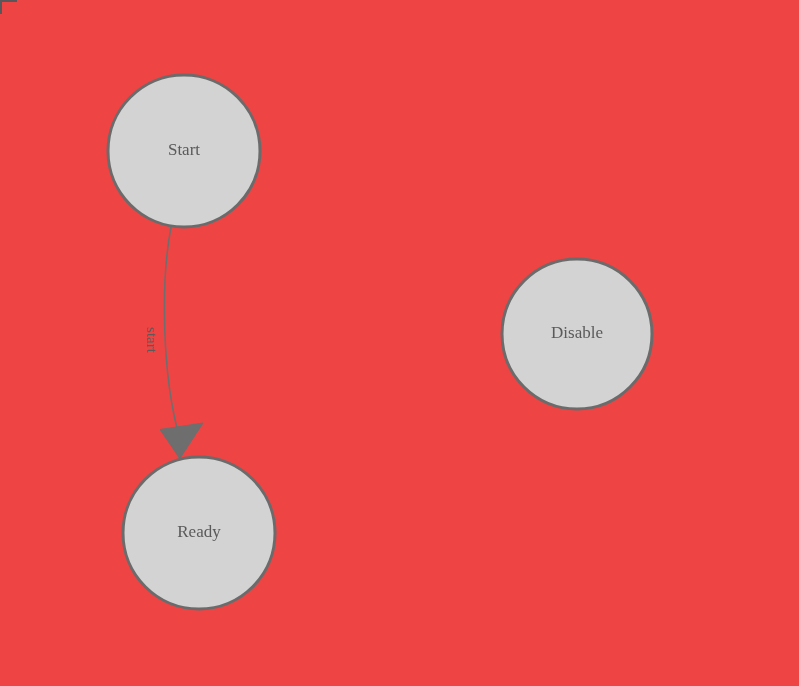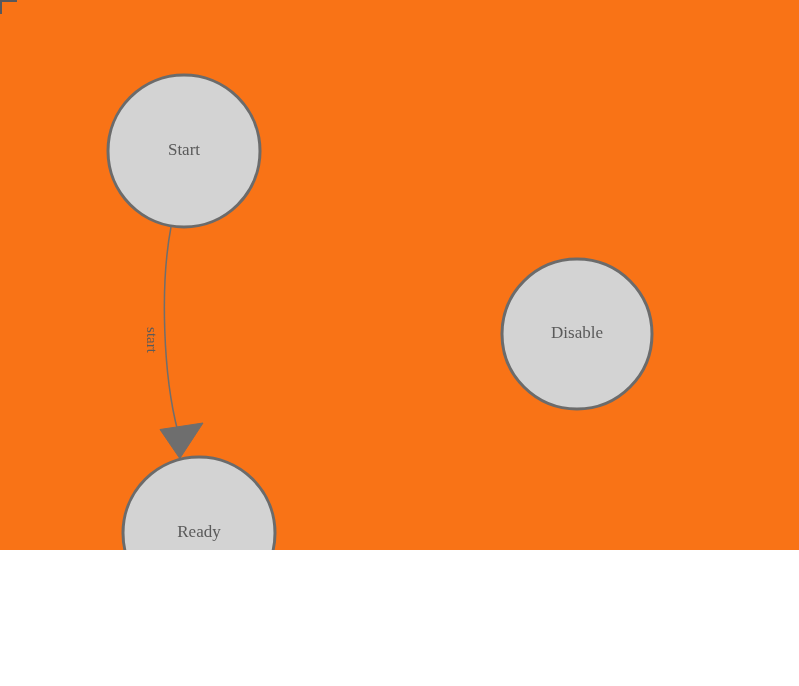--- a/index.html
+++ b/index.html
@@ -7,22 +7,22 @@
     margin: 0;
     padding: 0;
     background: #ffffff;
   }
   body {
     font-family: "Liberation Serif", "DejaVu Serif", serif;
   }
   #canvas-root {
     position: relative;
     width: 799px;
-    height: 550px;
-    background: #f97316;
+    height: 686px;
+    background: #ef4444;
     overflow: hidden;
   }
   #diagram-svg {
     position: absolute;
     left: 0;
     top: 0;
     width: 799px;
     height: 686px;
     display: block;
   }

